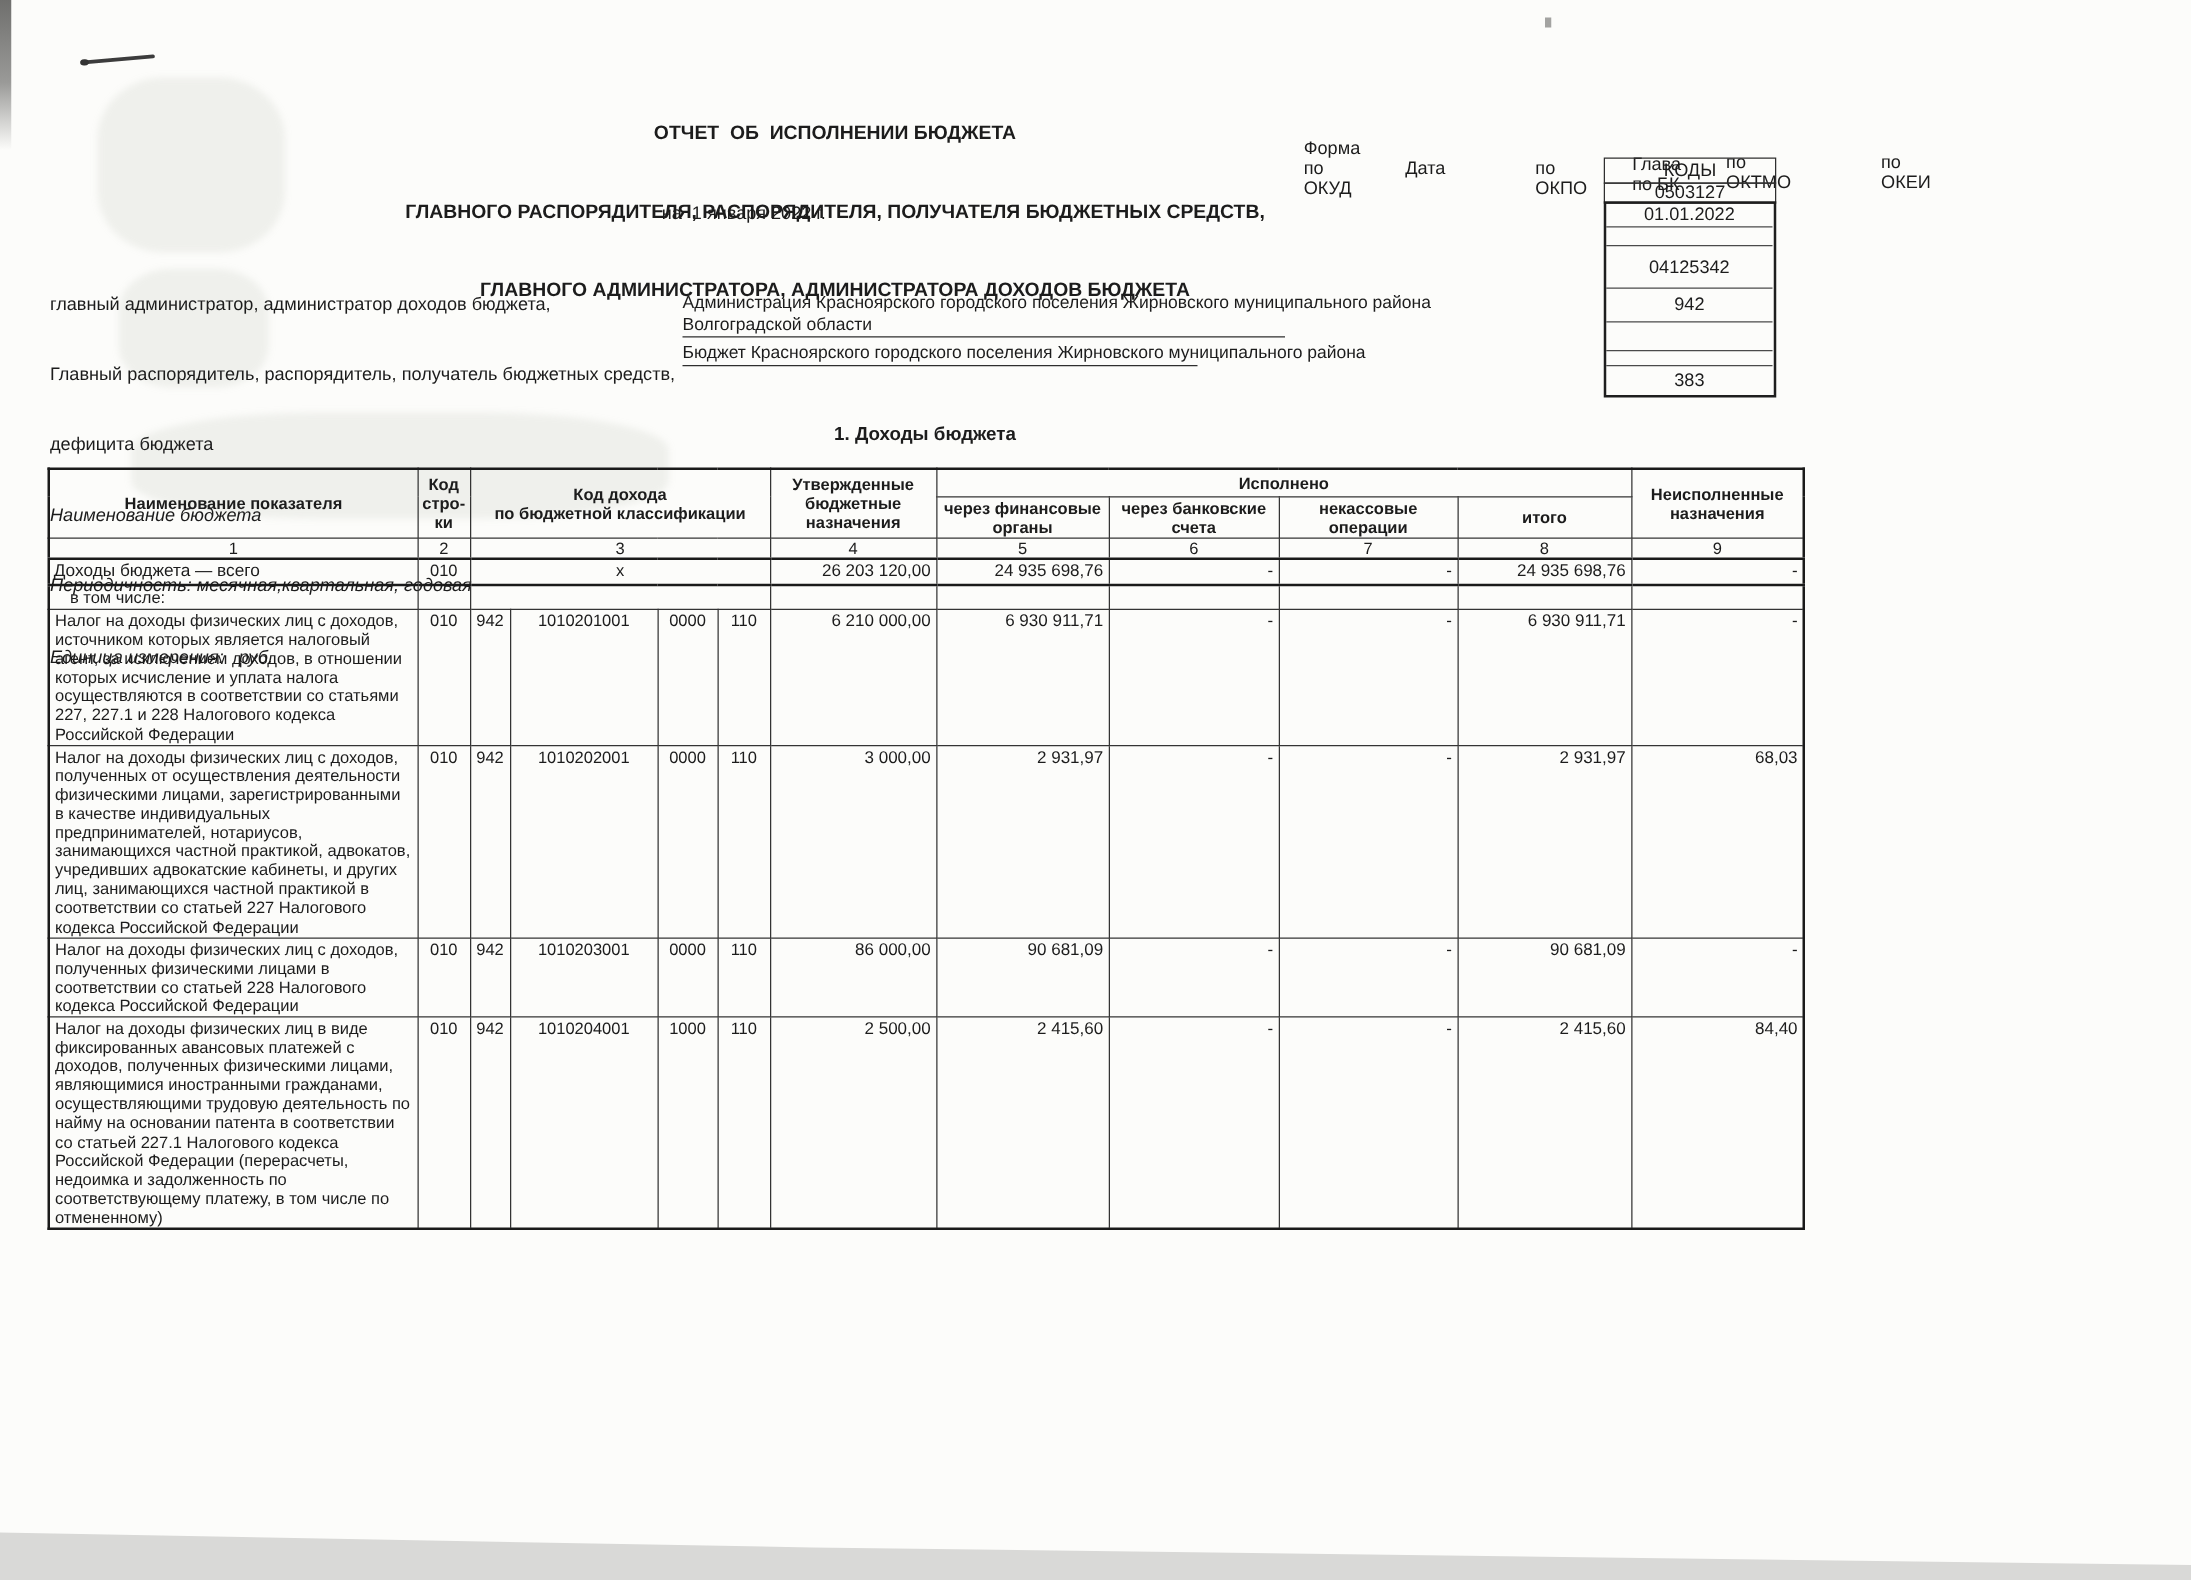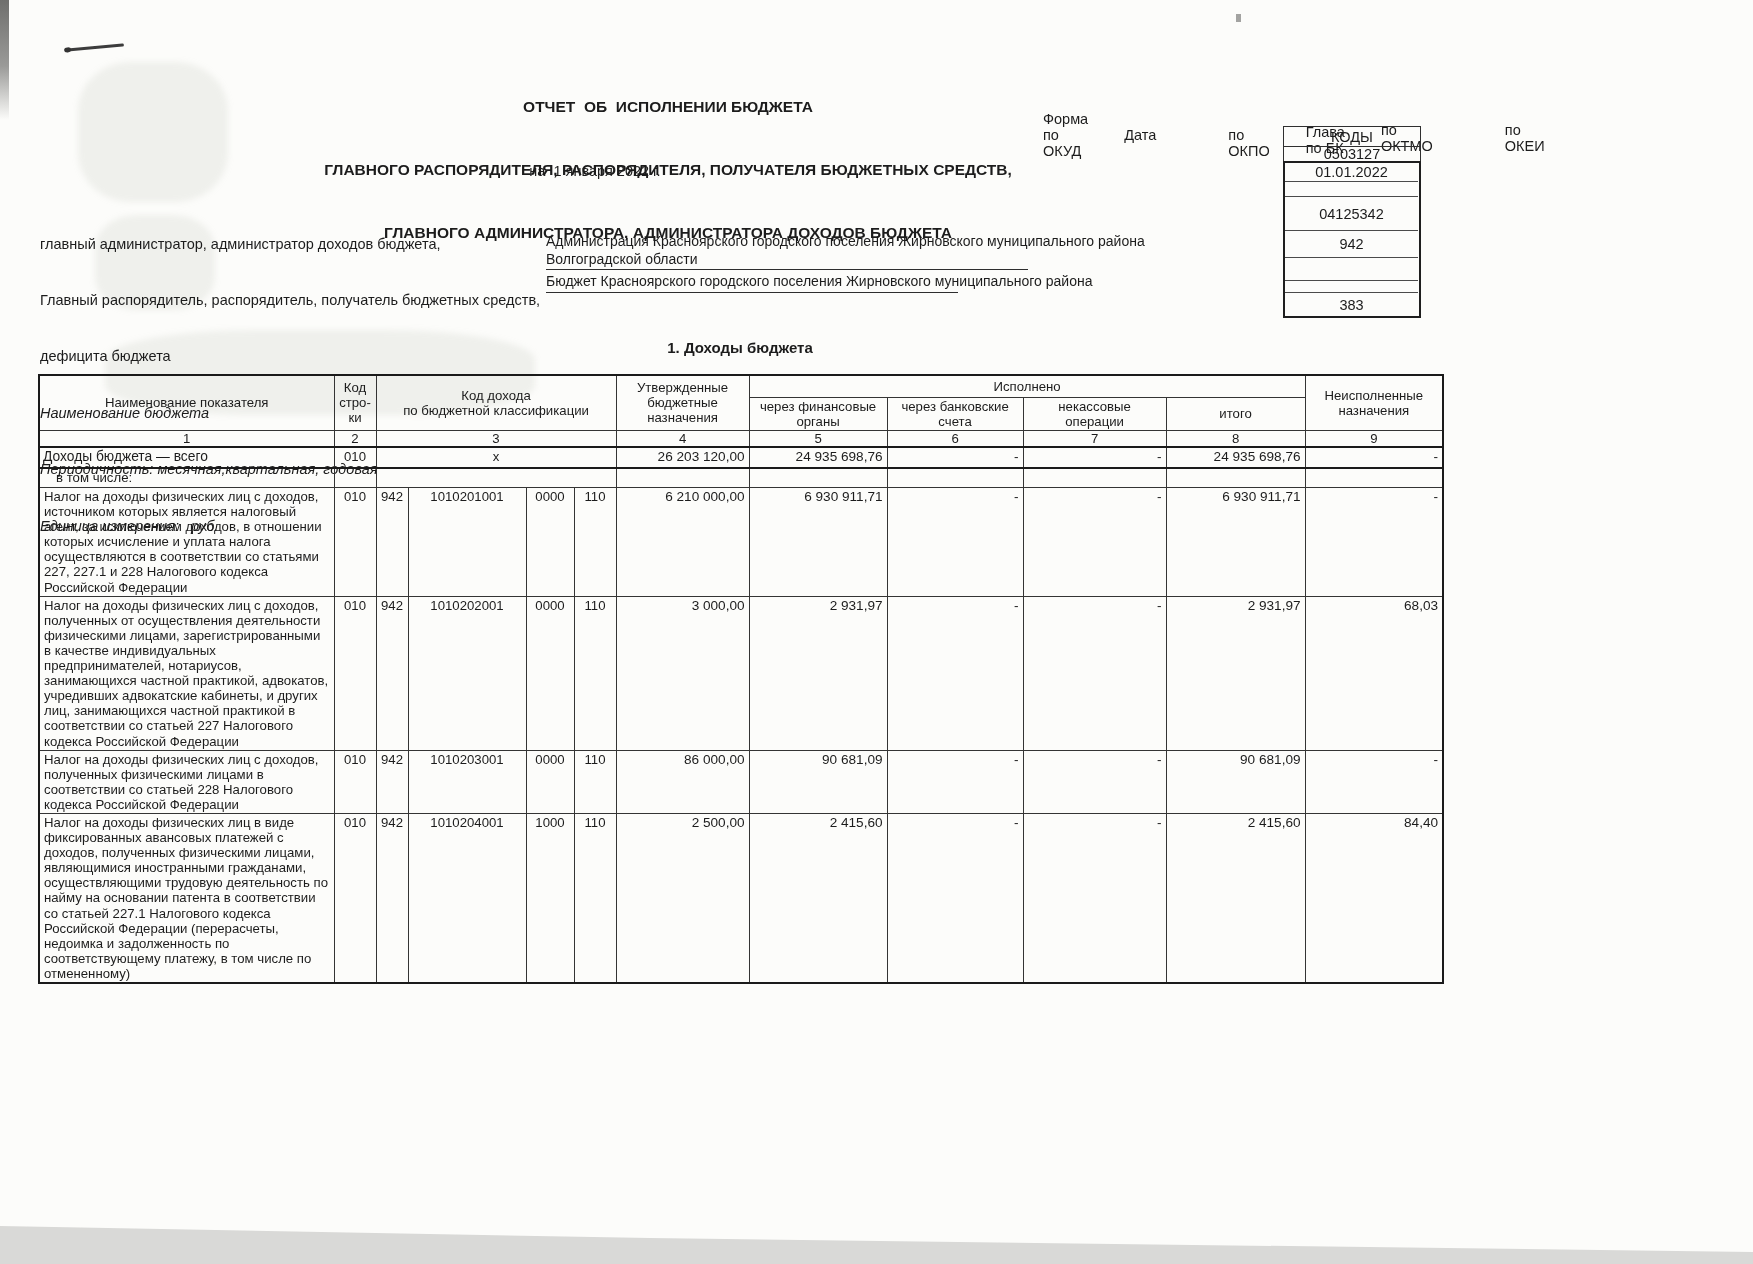--- a/index.html
+++ b/index.html
@@ -57,21 +57,21 @@
   .section-title{position:absolute;left:38px;top:339px;width:1404px;text-align:center;
     font-weight:bold;font-size:15px;}
 
   
   .tbl-wrap{position:absolute;left:38px;top:374px;}
   table.budget{border-collapse:collapse;table-layout:fixed;width:1404px;
     border:2.5px solid #1a1a1a;font-size:13.2px;}
   table.budget th,table.budget td{
     border:1px solid #343434;box-sizing:border-box;overflow:hidden;
     padding:1px 4px;vertical-align:top;font-weight:normal;}
-  table.budget th{vertical-align:middle;text-align:center;white-space:pre-line;line-height:15px;padding:1px 2px;}
+  table.budget th{vertical-align:middle;text-align:center;white-space:pre-line;line-height:15px;padding:1px 2px;font-weight:bold;}
   th.head-top{vertical-align:top;padding-top:6px;}
   tr.num-row td{height:16px;text-align:center;padding:0 2px;line-height:15px;}
   td.c-name{line-height:15.1px;padding:2px 4px 2px 9px;}
   tr.r-total td.c-name{padding-left:3px;font-size:13.8px;}
   tr.r-subhead td.c-name{padding-left:16px;}
   td.c-line{text-align:center;}
   td.c-code{text-align:center;}
   td.c-sub{border-left:1px dotted #555 !important;}
   td.c-num{text-align:right;padding-right:4px;font-size:13.6px;}
   tr.r-total td{border-top:2.5px solid #1a1a1a;border-bottom:2px solid #1a1a1a;height:21px;}

